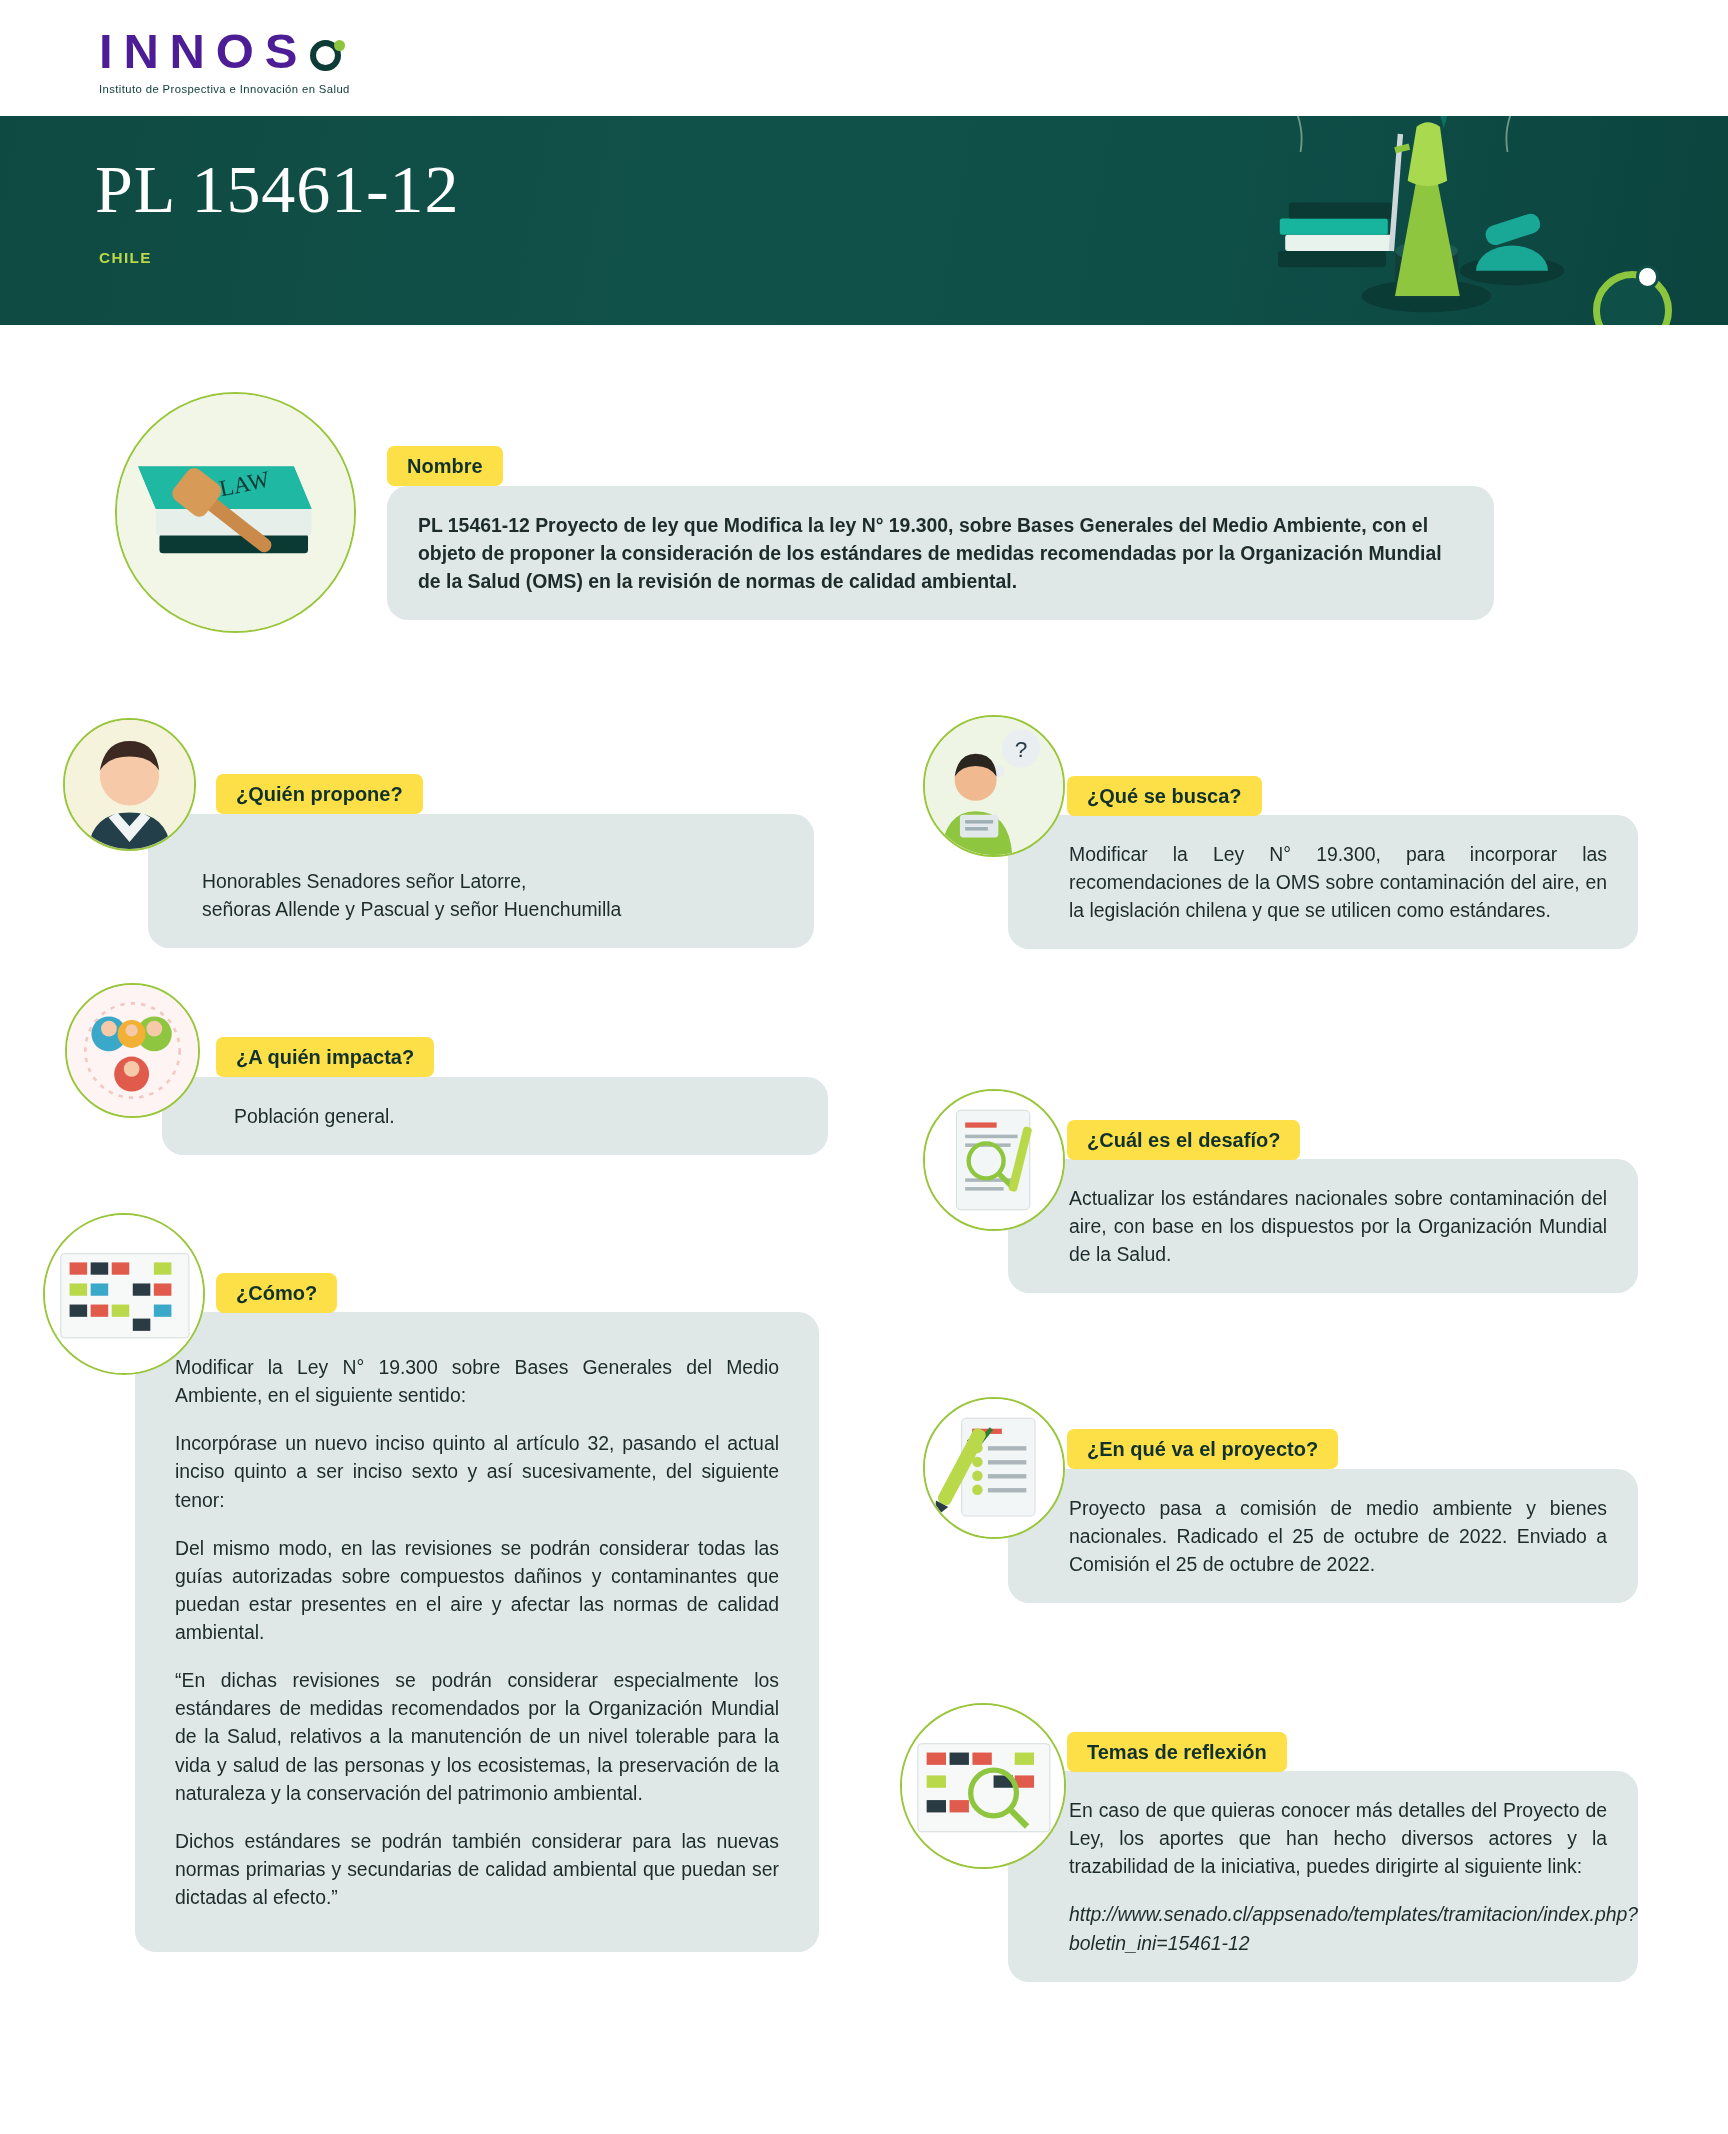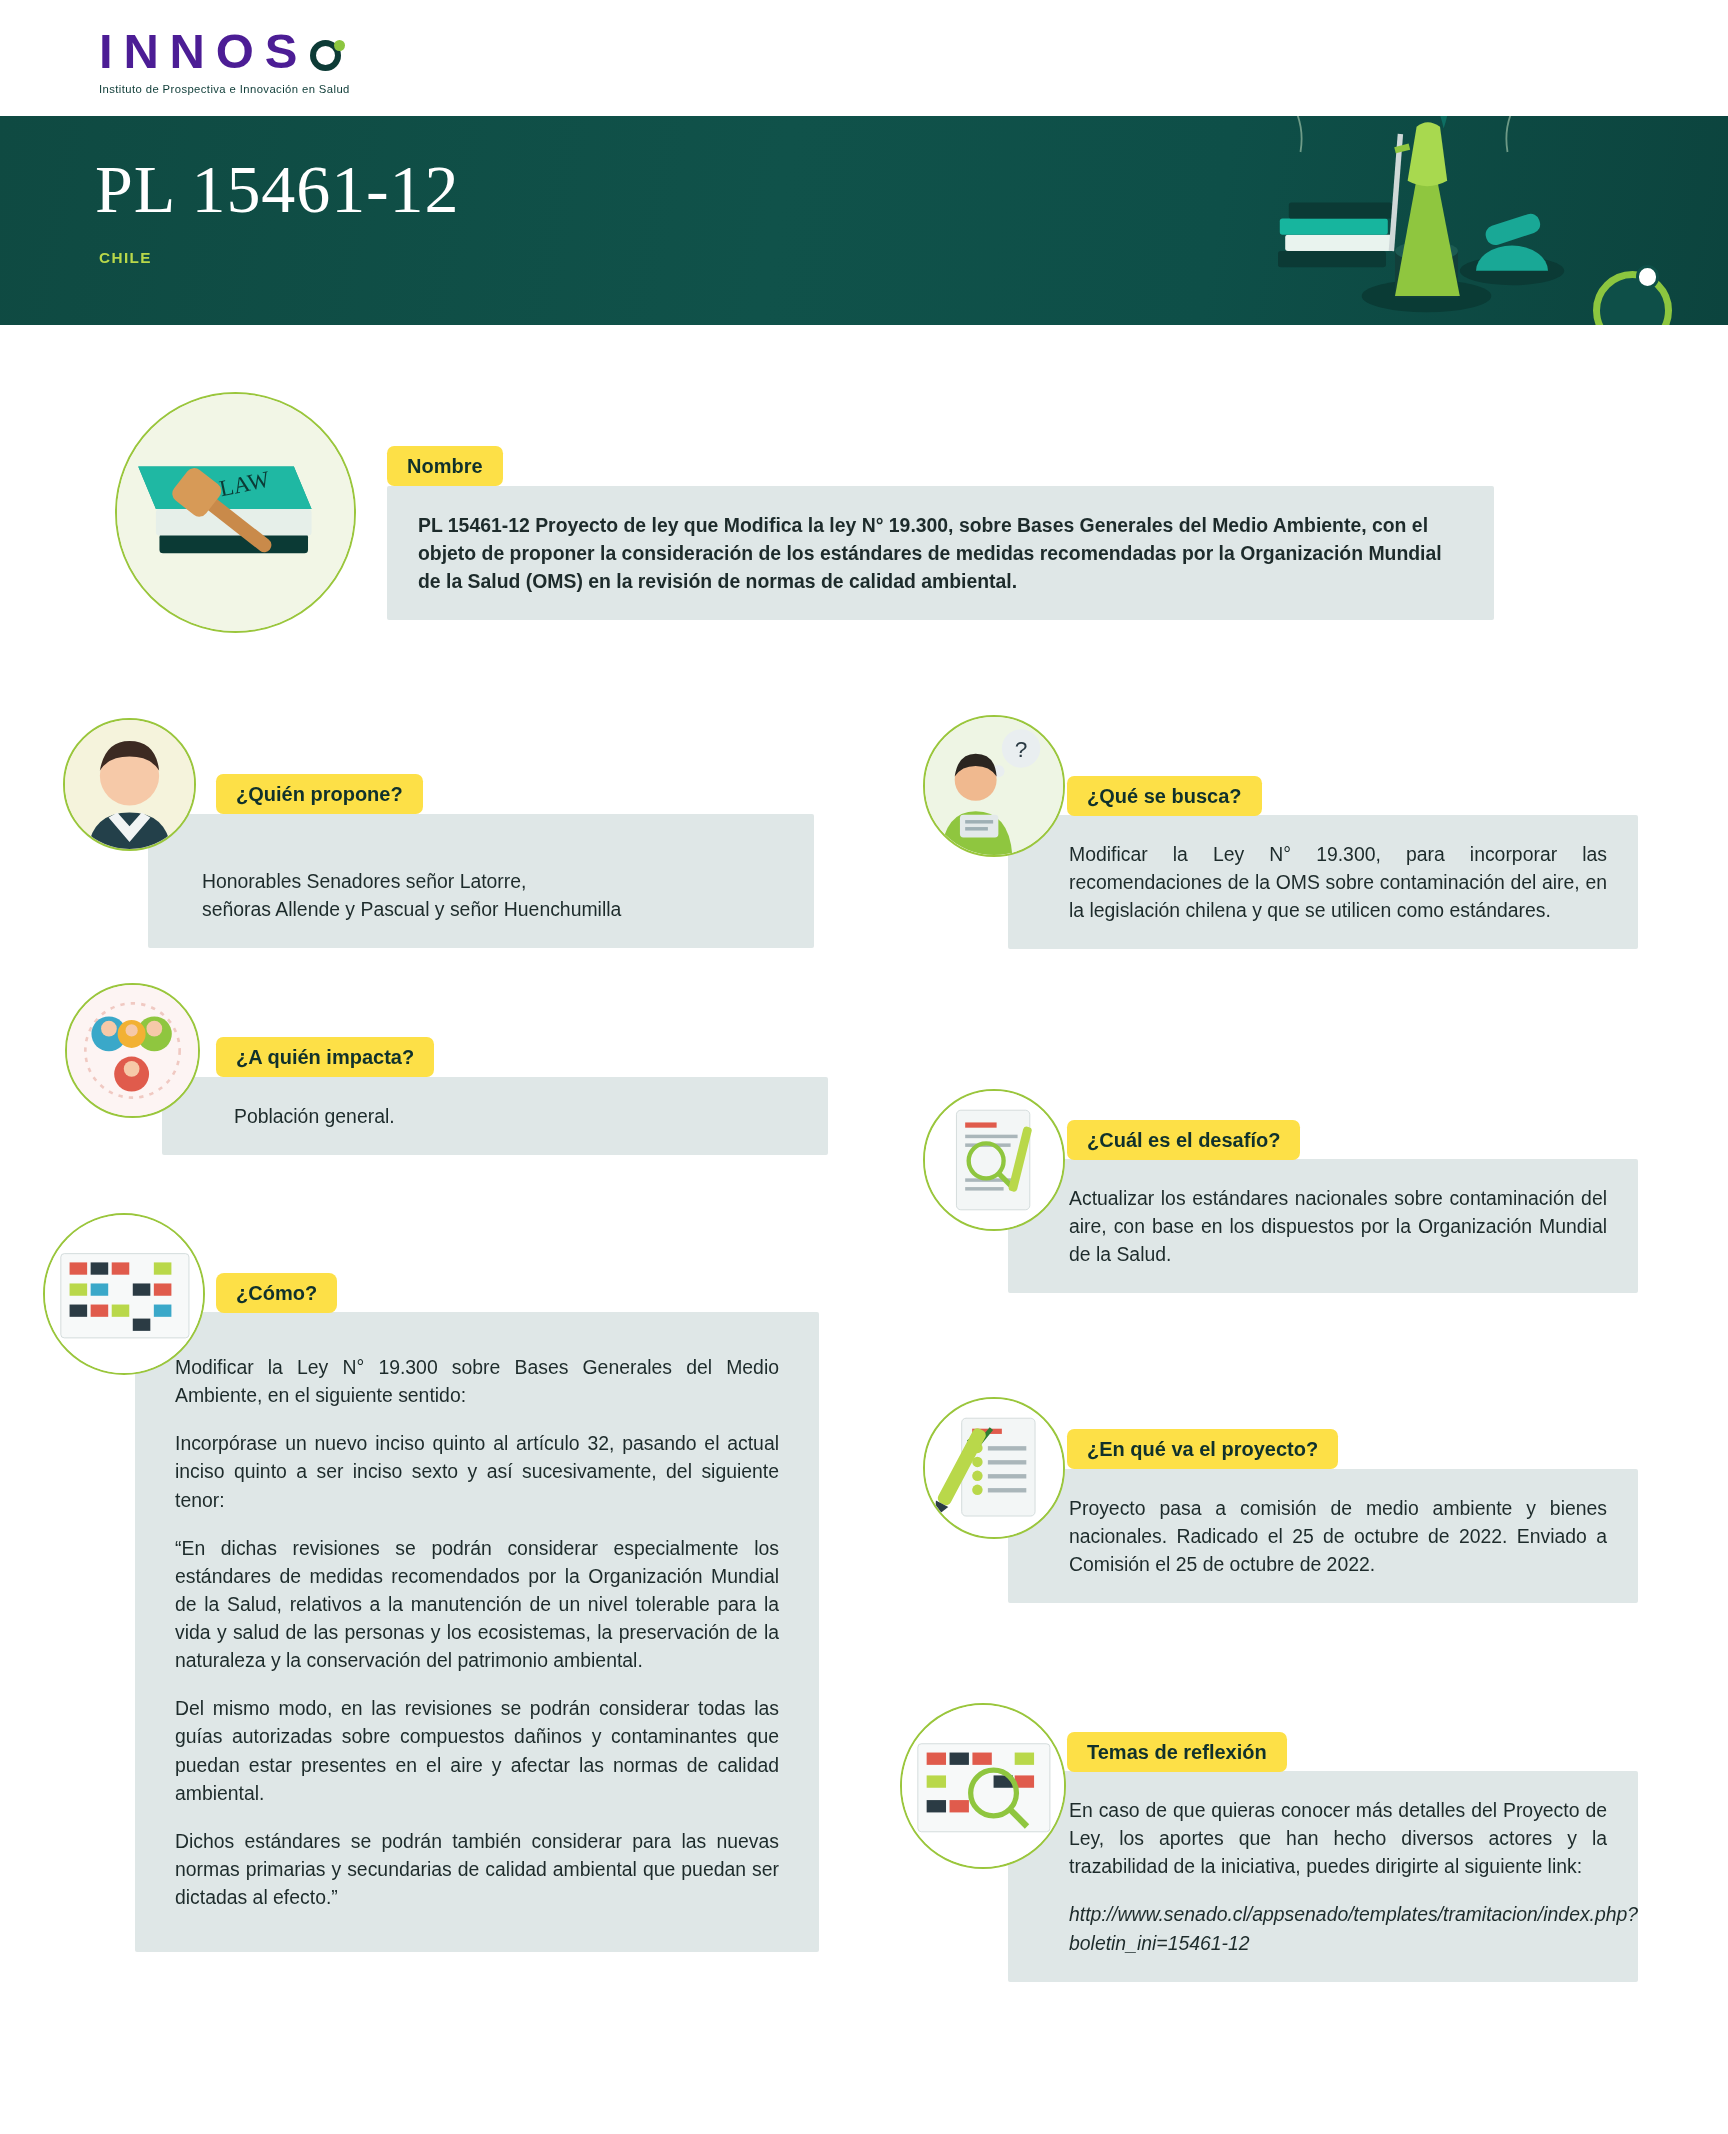--- a/index.html
+++ b/index.html
@@ -52,21 +52,21 @@
   .icon-circle{
     position:absolute;border-radius:50%;background:#f2f6e6;border:2.7px solid #9ac63c;
     box-sizing:border-box;overflow:hidden;z-index:3;
   }
   .tag{
     position:absolute;background:#fde047;border-radius:7.2px;height:40px;display:flex;
     align-items:center;padding:0 20px;color:#10312c;font-weight:bold;font-size:20px;z-index:4;
     white-space:nowrap;
   }
   .panel{
-    position:absolute;background:#dfe7e7;border-radius:2px;box-sizing:border-box;
+    position:absolute;background:#dfe7e7;border-radius:21px;box-sizing:border-box;
     padding:25px 31px;font-size:19.4px;line-height:1.45;color:#1d2b2b;z-index:1;
   }
   .panel.justify{text-align:justify;}
   .panel p{margin:0 0 20px 0;}
   .panel p:last-child{margin-bottom:0;}
   .panel.bold{font-weight:bold;}
   .panel .url{font-style:italic;}
   
   .book-ill{width:100%;height:100%;display:block;}
 </style>
@@ -264,22 +264,22 @@
         <rect x="124" y="102" width="20" height="14"></rect>
     </g>
   </svg>
 </div>
 <div class="tag" style="left:216px;top:1273px;border-radius:8px;">
   <span>¿Cómo?</span>
 </div>
 <div class="panel justify" style="left:135px;top:1312px;width:684px;padding:41px 40px 41px 40px;">
   <p>Modificar la Ley N° 19.300 sobre Bases Generales del Medio Ambiente, en el siguiente sentido:</p>
   <p>Incorpórase un nuevo inciso quinto al artículo 32, pasando el actual inciso quinto a ser inciso sexto y así sucesivamente, del siguiente tenor:</p>
+  <p>Del mismo modo, en las revisiones se podrán considerar todas las guías autorizadas sobre compuestos dañinos y contaminantes que puedan estar presentes en el aire y afectar las normas de calidad ambiental.</p>
   <p>“En dichas revisiones se podrán considerar especialmente los estándares de medidas recomendados por la Organización Mundial de la Salud, relativos a la manutención de un nivel tolerable para la vida y salud de las personas y los ecosistemas, la preservación de la naturaleza y la conservación del patrimonio ambiental.</p>
-  <p>Del mismo modo, en las revisiones se podrán considerar todas las guías autorizadas sobre compuestos dañinos y contaminantes que puedan estar presentes en el aire y afectar las normas de calidad ambiental.</p>
   <p>Dichos estándares se podrán también considerar para las nuevas normas primarias y secundarias de calidad ambiental que puedan ser dictadas al efecto.”</p>
 </div>
 
 <div class="icon-circle" style="left:923px;top:1397px;width:142px;height:142px;">
   <svg class="book-ill" viewBox="0 0 158 158">
     <rect width="158" height="158" fill="#ffffff"></rect>
     <rect x="42" y="22" width="84" height="112" rx="5" fill="#f3f6f6" stroke="#cfd8d8"></rect>
     <rect x="54" y="34" width="34" height="6" fill="#e05b4c"></rect>
     <g fill="#aab6ba">
       <rect x="72" y="54" width="44" height="5"></rect>

